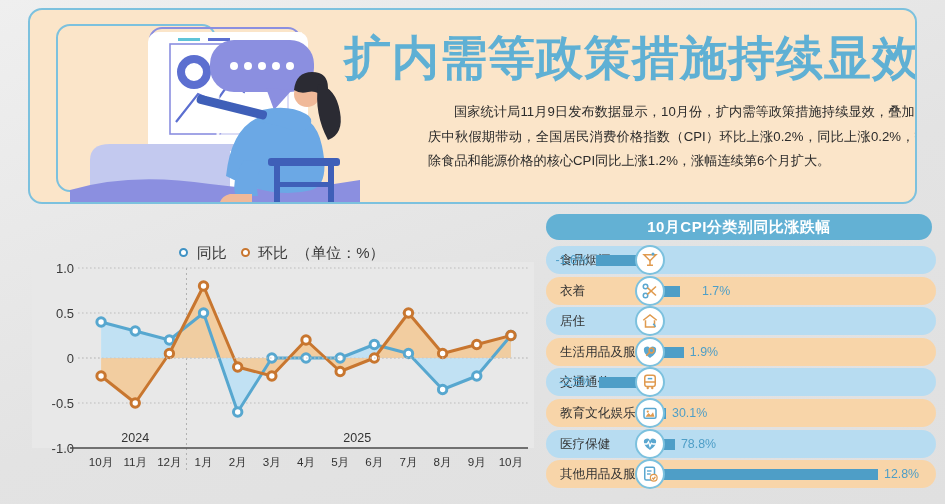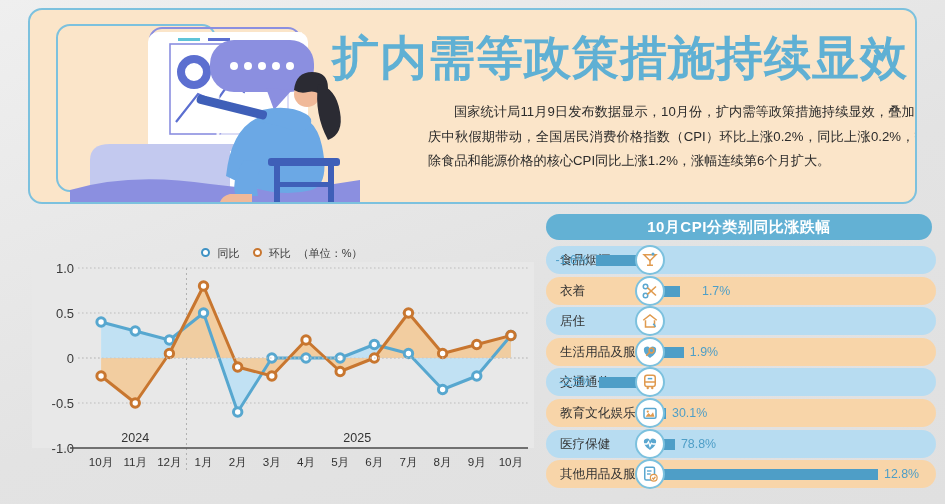--- a/index.html
+++ b/index.html
@@ -21,41 +21,41 @@
   .hero-inner-frame {
     position: absolute; left: 26px; top: 14px; width: 160px; height: 168px;
     border: 2px solid #7cc1de; border-radius: 14px;
   }
   .hero-left-art { position: absolute; left: 0; top: 0; width: 330px; height: 196px; }
   .hero-left-art svg { display:block; }
 
   .hero-title {
     position: absolute; left: 290px; top: 14px; width: 600px; height: 68px;
     font-size: 47px; font-weight: bold; letter-spacing: 1px;
-    color: #5fb0d4; line-height: 68px; text-align: center;
+    color: #5fb0d4; line-height: 68px; text-align: right;
     white-space: nowrap;
   }
   .hero-body {
     position: absolute; left: 398px; top: 90px; width: 500px;
     font-size: 13.2px; line-height: 24.5px; color: #2b2b2b;
     text-indent: 26px; text-align: justify;
   }
 
   
   .panel-head {
     position: absolute; height: 26px; border-radius: 13px;
     background: #63b1d4; color: #fff; font-size: 15px; font-weight: bold;
     text-align: center; line-height: 26px; letter-spacing: .5px;
   }
   #left-head  { left: 32px;  top: 214px; width: 500px; }
   #right-head { left: 546px; top: 214px; width: 386px; }
 
   .legend {
     position: absolute; left: 32px; top: 243px; width: 500px; height: 18px;
-    text-align: center; font-size: 11px; color: #3a3a3a; line-height: 18px;
+    text-align: center; font-size: 15px; color: #3a3a3a; line-height: 18px;
   }
   .legend span { margin: 0 2px; vertical-align: middle; }
   .lg-dot {
     display:inline-block; width:9px; height:9px; border-radius:50%;
     border:2.5px solid #3f92c4; background:#fff; vertical-align: middle;
     margin-right:3px; position:relative; top:-1px;
   }
   .lg-dot.or { border-color:#c8762f; }
 
   

